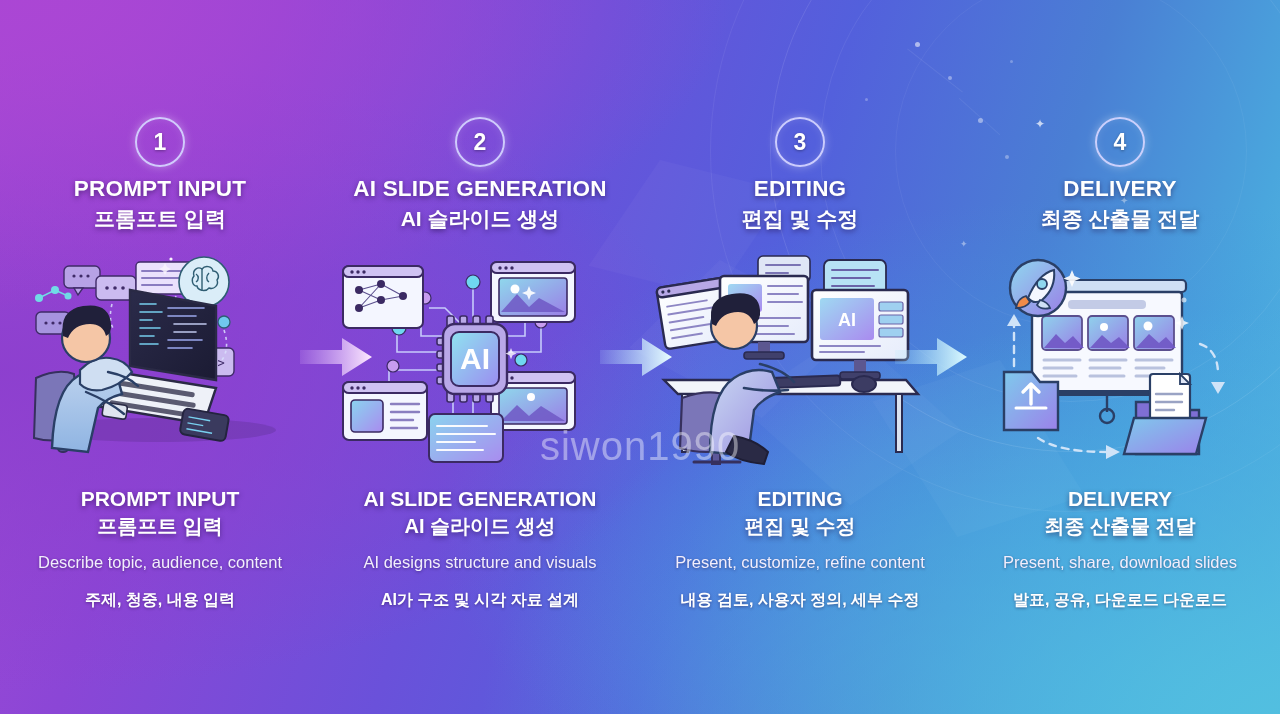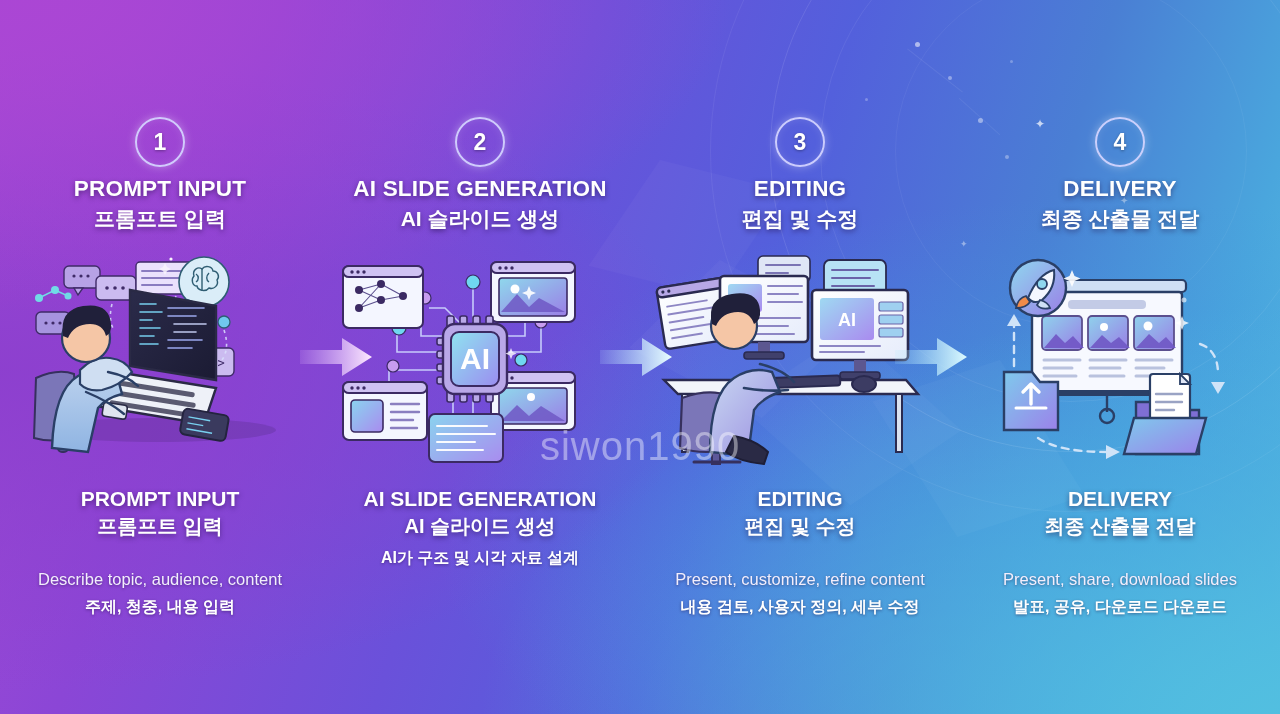--- a/index.html
+++ b/index.html
@@ -36,22 +36,22 @@
   .head{position:absolute;top:176px;left:0;right:0;text-align:center;padding:0 6px;}
   .head .en{color:#fff;font-size:22.5px;font-weight:700;letter-spacing:.2px;
       text-shadow:0 2px 5px rgba(30,10,60,.5);white-space:nowrap;}
   .head .ko{color:#fff;font-size:21px;font-weight:700;margin-top:3px;
       text-shadow:0 2px 5px rgba(30,10,60,.5);white-space:nowrap;}
   .art{position:absolute;top:252px;left:0;right:14px;height:220px;}
   .art svg{display:block;margin:0 auto;}
   .foot{position:absolute;top:487px;left:0;right:0;text-align:center;padding:0 4px;}
   .foot .en{color:#fff;font-size:21px;font-weight:700;text-shadow:0 2px 5px rgba(30,10,60,.5);white-space:nowrap;}
   .foot .ko{color:#fff;font-size:20px;font-weight:700;margin-top:2px;text-shadow:0 2px 5px rgba(30,10,60,.5);white-space:nowrap;}
-  .foot .den{color:#f2eefc;font-size:16.5px;font-weight:400;margin-top:30px;white-space:nowrap;text-shadow:0 1px 3px rgba(30,10,60,.45);}
-  .foot .dko{color:#fff;font-size:16px;font-weight:700;margin-top:8px;white-space:nowrap;text-shadow:0 1px 3px rgba(30,10,60,.45);}
+  .foot .den{color:#f2eefc;font-size:16.5px;font-weight:400;margin-top:13px;white-space:nowrap;text-shadow:0 1px 3px rgba(30,10,60,.45);}
+  .foot .dko{color:#fff;font-size:16px;font-weight:700;margin-top:18px;white-space:nowrap;text-shadow:0 1px 3px rgba(30,10,60,.45);}
   
   .arrow{position:absolute;top:334px;width:74px;height:46px;}
   .watermark{
     position:absolute;left:50%;top:424px;transform:translateX(-50%);
     color:rgba(255,255,255,.42);font-size:40px;font-weight:400;letter-spacing:1px;
     white-space:nowrap;pointer-events:none;text-align:right;
   }
 </style>
 </head>
 <body>
@@ -344,20 +344,21 @@
             <rect x="118" y="80" width="48" height="54" rx="8" fill="url(#chipg)" stroke="#3b2a63" stroke-width="2"></rect>
             <text x="142" y="117" text-anchor="middle" font-size="30" font-weight="700" fill="#fff" font-family="Liberation Sans, sans-serif">AI</text>
           </g>
           <path d="M196 34 l2 5 5 2 -5 2 -2 5 -2-5 -5-2 5-2z" fill="#fff" opacity=".9"></path>
           <path d="M178 96 l1.6 4 4 1.6 -4 1.6 -1.6 4 -1.6-4 -4-1.6 4-1.6z" fill="#fff" opacity=".8"></path>
         </svg>
       </div>
       <div class="foot">
         <div class="en">AI SLIDE GENERATION</div>
         <div class="ko">AI 슬라이드 생성</div>
+        <div class="den">AI designs structure and visuals</div>
         <div class="dko">AI가 구조 및 시각 자료 설계</div>
       </div>
     </div>
 
     <div class="col">
       <div class="num-circle">3</div>
       <div class="head">
         <div class="en">EDITING</div>
         <div class="ko">편집 및 수정</div>
       </div>

